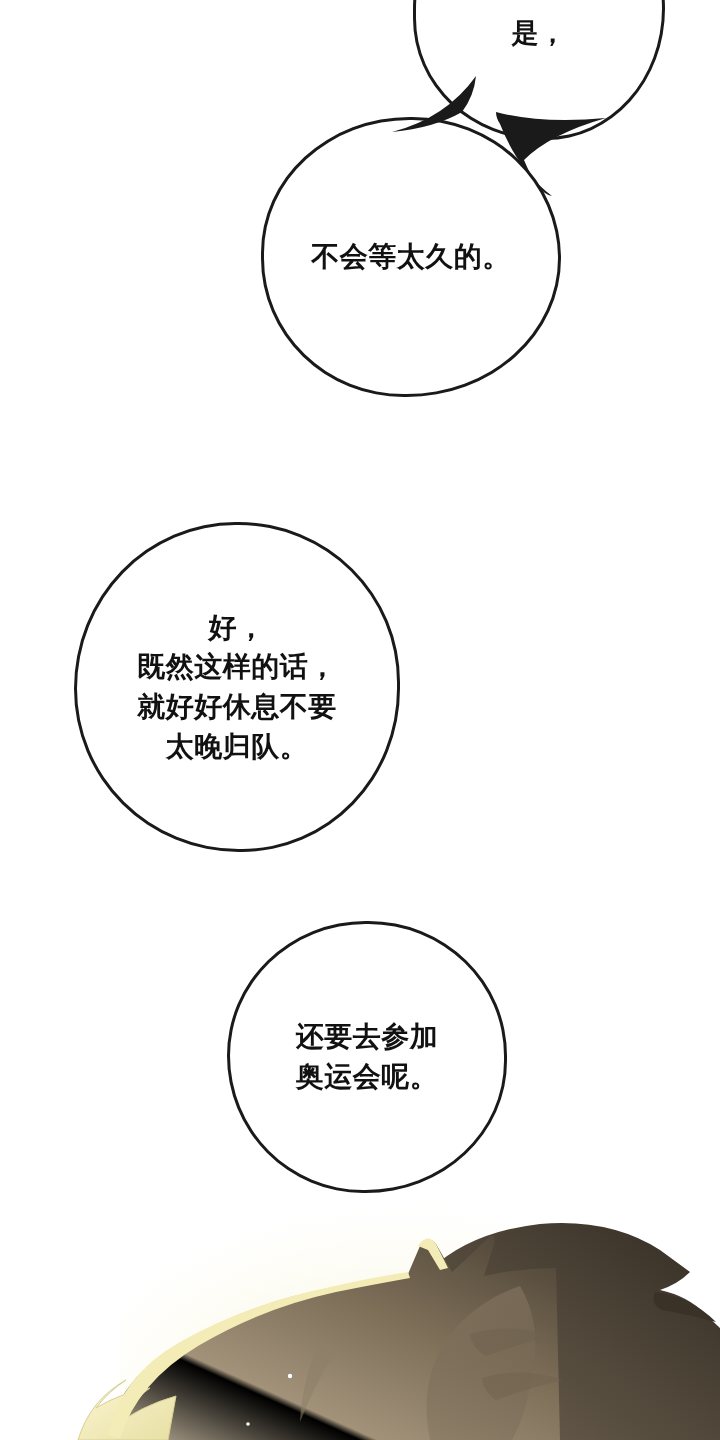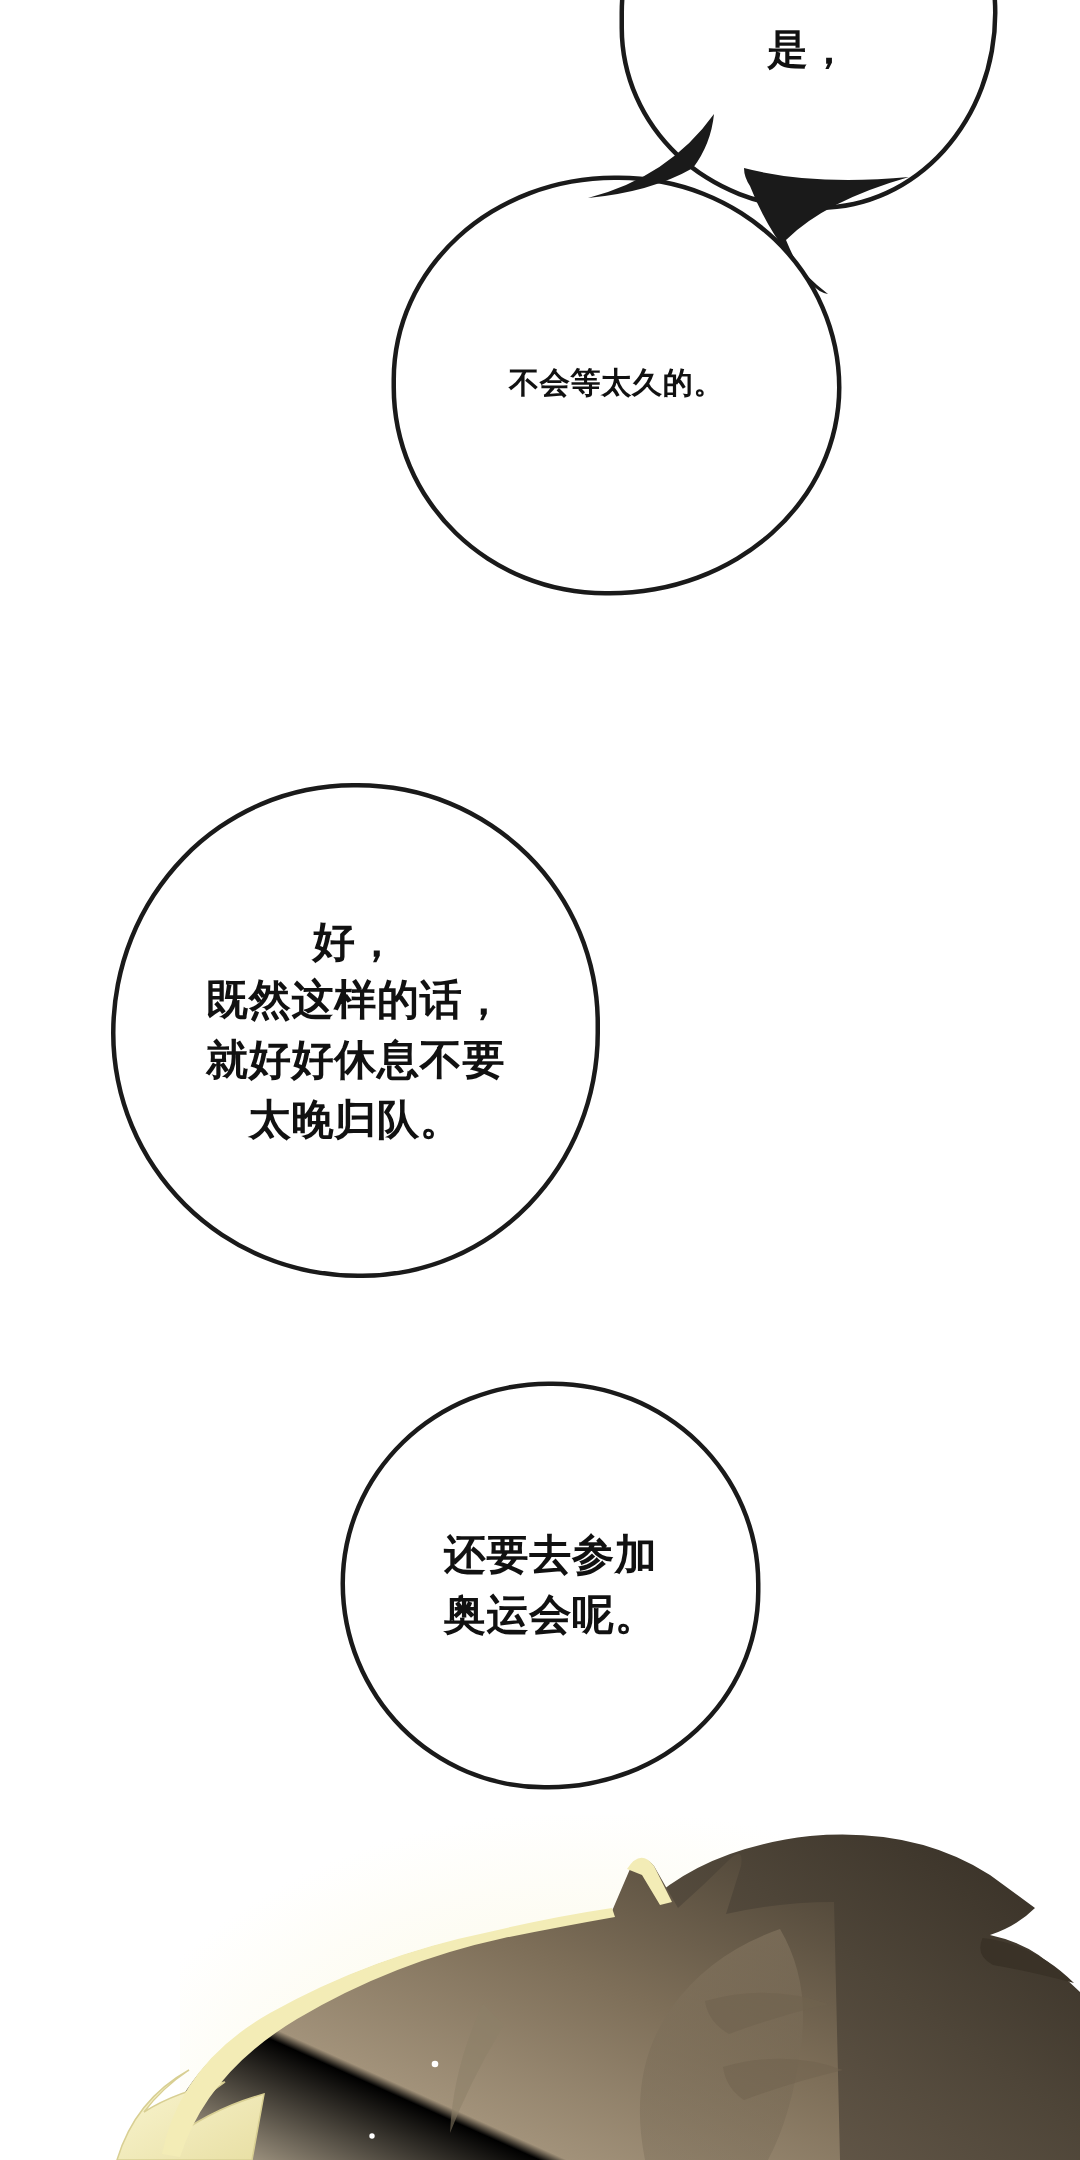--- a/index.html
+++ b/index.html
@@ -55,21 +55,21 @@
   #bubble-1 .txt { font-size: 27px; }
 
   
   #bubble-2 {
     left: 261px;
     top: 117px;
     width: 300px;
     height: 280px;
     border-radius: 50% 50% 52% 48% / 49% 51% 50% 50%;
   }
-  #bubble-2 .txt { font-size: 20px; }
+  #bubble-2 .txt { font-size: 28px; }
 
   
   #bubble-3 {
     left: 74px;
     top: 522px;
     width: 326px;
     height: 330px;
     border-radius: 50% 50% 49% 51% / 51% 49% 50% 50%;
   }
   #bubble-3 .txt { font-size: 28px; line-height: 1.42; }

